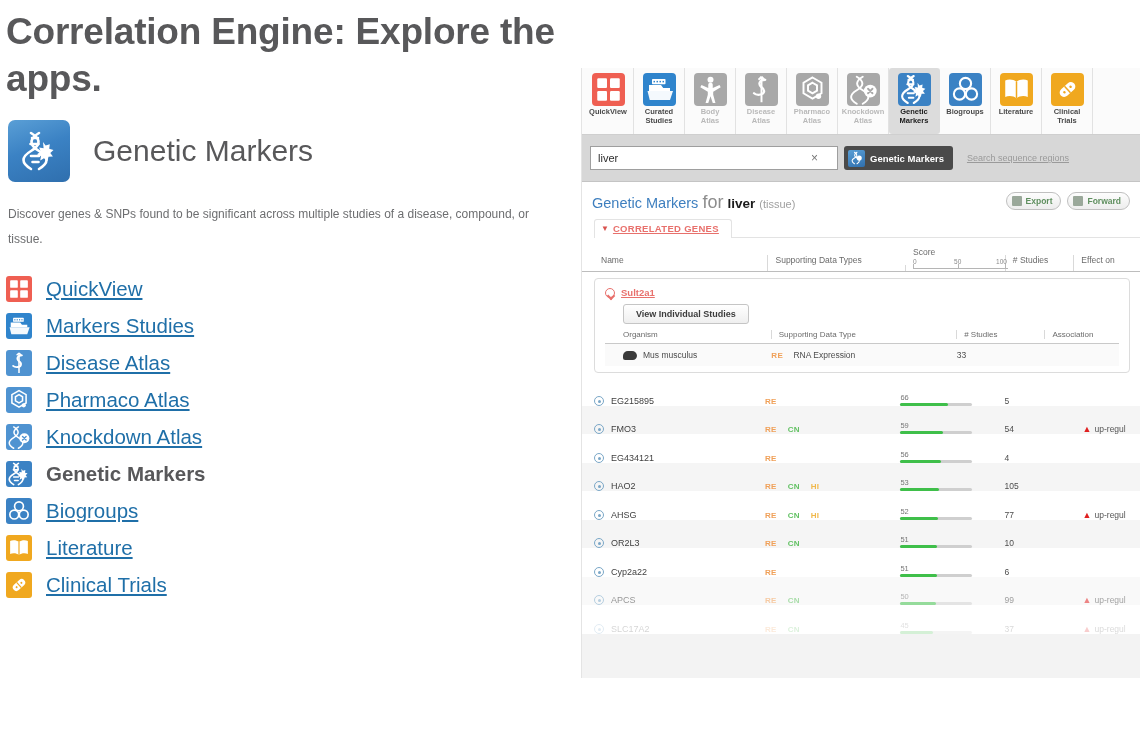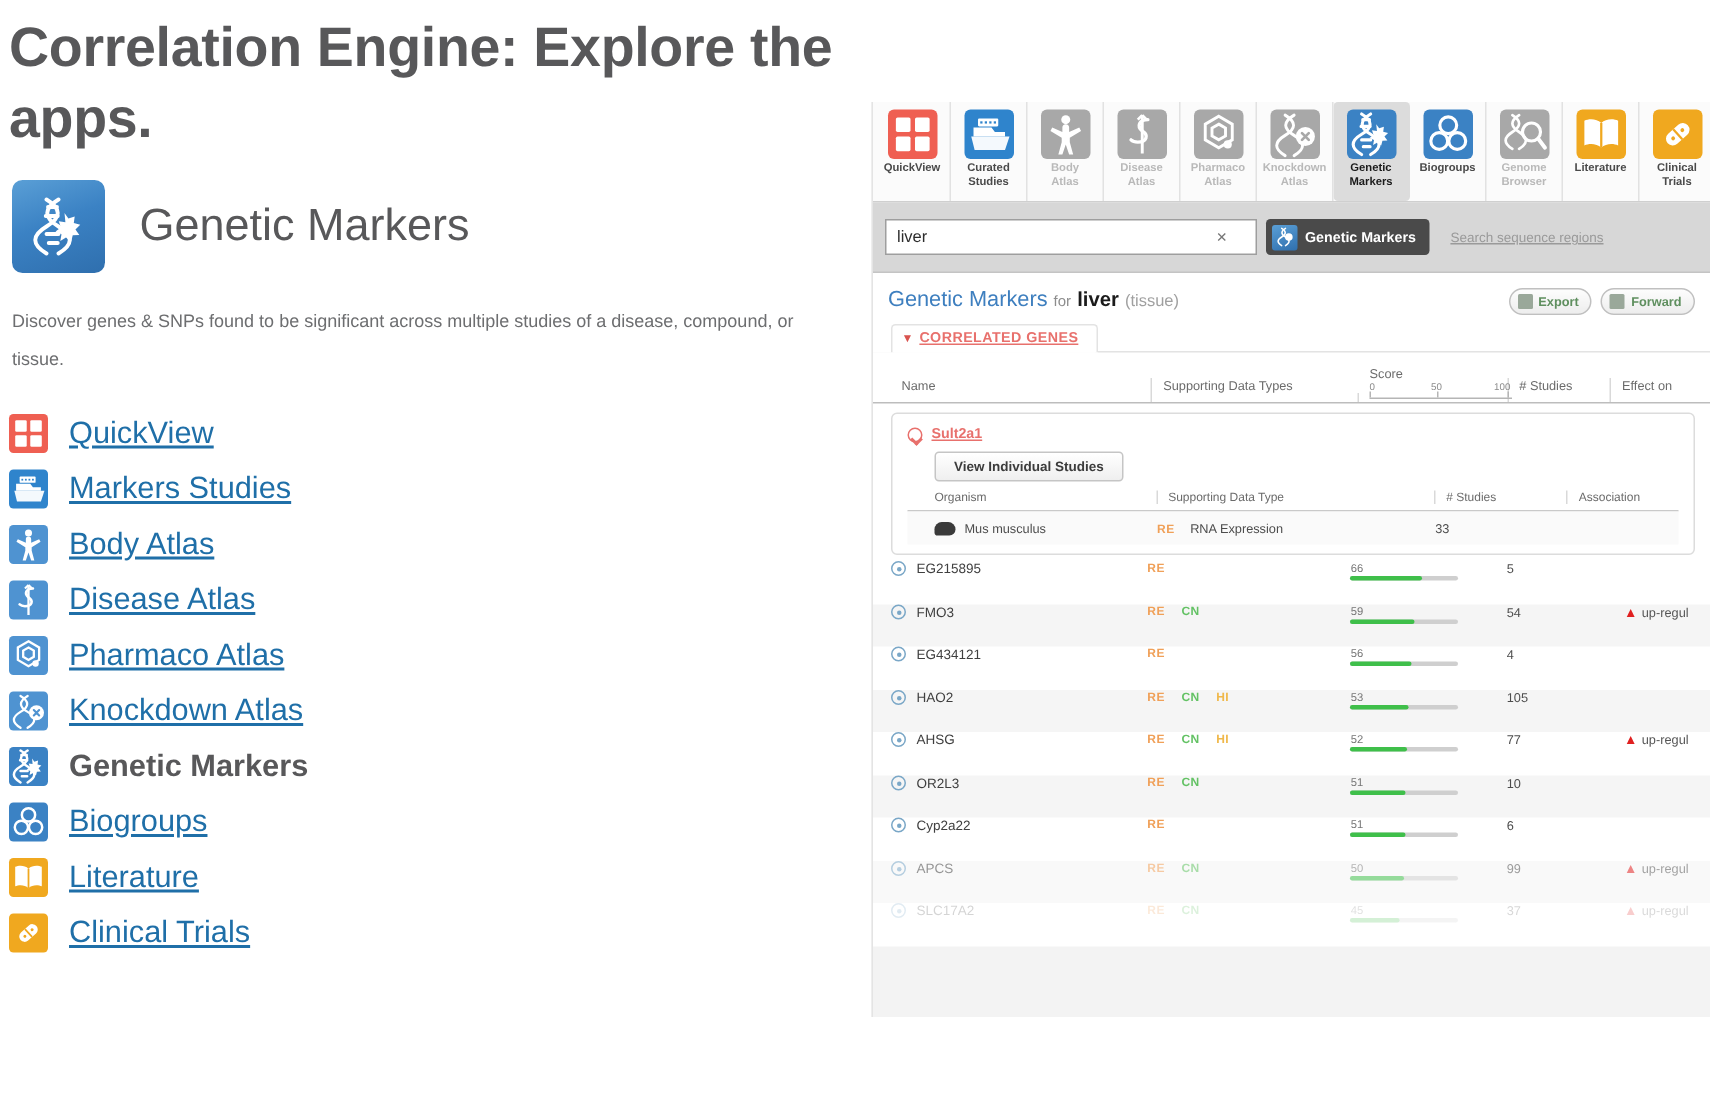--- a/index.html
+++ b/index.html
@@ -97,21 +97,21 @@
   }
   .gm-btn .gmtxt { color: #fff; font-size: 9.5px; font-weight: bold; margin-left: 5px; white-space: nowrap; }
   .seqlink {
     margin-left: 14px; font-size: 9px; color: #9a9a9a;
     text-decoration: underline; cursor: pointer; white-space: nowrap;
   }
 
   
   .resbar { background: #fff; padding: 10px 8px 0 10px; display: flex; align-items: flex-start; }
   .restitle { font-size: 14.5px; color: #3e7fbf; white-space: nowrap; }
-  .restitle .for { color: #8d8d8d; font-size: 10px; }
+  .restitle .for { color: #8d8d8d; font-size: 18px; }
   .restitle .q { color: #1b1b1b; font-weight: bold; font-size: 13.5px; }
   .restitle .kind { color: #a0a0a0; font-size: 11px; }
   .resbtns { margin-left: auto; display: flex; gap: 6px; padding-right: 2px; }
   .gbtn {
     height: 18px; border: 1px solid #c0c0c0; border-radius: 9px;
     background: linear-gradient(#fdfdfd,#ededed); display: flex; align-items: center;
     padding: 0 8px 0 5px; cursor: pointer;
   }
   .gbtn .gi { width: 10px; height: 10px; background: #9aa89a; border-radius: 1px; flex:none; }
   .gbtn .gt { font-size: 8.5px; color: #5f8f5f; font-weight: bold; margin-left: 4px; white-space: nowrap; }
@@ -163,21 +163,21 @@
   }
   .subhead { display: flex; border-bottom: 1px solid #c9c9c9; padding: 0 0 4px 18px; }
   .subhead div { font-size: 8px; color: #6b6b6b; border-left: 1px solid #d9d9d9; padding-left: 7px; }
   .subhead div:first-child { border-left: none; padding-left: 0; }
   .s-org { width: 160px; } .s-sdt { width: 200px; } .s-stud { width: 95px; } .s-assoc { width: 80px; }
   .subrow { display: flex; align-items: flex-end; padding: 6px 0 6px 18px; background: #fafafa; }
   .subrow div { font-size: 8.5px; color: #4d4d4d; }
   .mouse-ico { width: 14px; height: 9px; background: #3a3a3a; border-radius: 7px 7px 6px 3px; margin-right: 6px; flex:none; }
 
   
-  .drow { display: flex; align-items: flex-start; height: 28.5px; padding-left: 12px; gap: 20px; }
+  .drow { display: flex; align-items: flex-end; height: 28.5px; padding-left: 12px; gap: 20px; }
   .drow.alt { background: #f5f5f5; }
   .d-name { width: 183px; display: flex; align-items: center; }
   .d-name .exp {
     width: 10px; height: 10px; border-radius: 50%; border: 1.3px solid #7aa7c7;
     margin-right: 7px; flex: none; position: relative; cursor: pointer;
   }
   .d-name .exp:after { content:""; position:absolute; left:3.2px; top:3.2px; width:3px; height:3px;
     background:#7aa7c7; border-radius:50%; }
   .d-name .nm { font-size: 9px; color: #3f3f3f; }
   .d-sdt { width: 145px; display: flex; gap: 11px; padding-left: 7px; }
@@ -256,33 +256,20 @@
                 </g>
               </svg>
             </span>
           </span>
      <span class="app-link">Markers Studies</span>
         </div>
         <div class="app-row">
           <span class="app-ico" style="background:#4f93d1">
        <span class="glyph">
               <svg viewBox="0 0 44 44" width="100%" height="100%">
-                <g fill="#ffffff">
-        <circle cx="22" cy="9" r="4"></circle>
-                  <path d="M22 13 c-2 0-3 1.2-3 3 v4 l-9 -4 -1.6 3 10 6 v4 l-3 11 h3.6 l3-9 3 9 h3.6 l-3-11 v-4 l10-6 -1.6-3 -9 4 v-4 c0-1.8-1-3-3-3z"></path>
-                </g>
-              </svg>
-            </span>
-          </span>
-     <span class="app-link">Body Atlas</span>
-        </div>
-        <div class="app-row">
-          <span class="app-ico" style="background:#4f93d1">
-       <span class="glyph">
-              <svg viewBox="0 0 44 44" width="100%" height="100%">
         <line x1="22" y1="5" x2="22" y2="39" stroke="#ffffff" stroke-width="2.6"></line>
         <path d="M27 9 c-8 0 -10 6 -5 10 c6 4 4 10 -4 10 c-4 0 -6 -2 -6 -2" stroke="#ffffff" stroke-width="3" fill="none" stroke-linecap="round"></path>
         <path d="M22 5 l-4 4 M22 5 l4 4" stroke="#ffffff" stroke-width="2.4" fill="none"></path>
               </svg>
             </span>
           </span>
      <span class="app-link">Disease Atlas</span>
         </div>
         <div class="app-row">
           <span class="app-ico" style="background:#4f93d1">
@@ -498,37 +485,20 @@
                 <g stroke="#ffffff" stroke-width="2.8" fill="none">
         <circle cx="22" cy="14" r="7.5"></circle>
                   <circle cx="14" cy="28" r="7.5"></circle>
                   <circle cx="30" cy="28" r="7.5"></circle>
                 </g>
               </svg>
             </span>
           </span>
      <span class="tlab">
        <span>Biogroups</span>
-     </span>
-        </div>
-        <div class="tool ">
-          <span class="tico" style="background:#a8a8a8">
-       <span class="glyph">
-              <svg viewBox="0 0 44 44" width="100%" height="100%">
-        <g stroke="#ffffff" stroke-width="2.4" fill="none" stroke-linecap="round">
-          <path d="M11 5 C19 10, 19 15, 11 20 C3 25, 3 30, 11 35"></path>
-          <path d="M17 5 C9 10, 9 15, 17 20 C25 25, 25 30, 17 35"></path>
-                </g>
-        <circle cx="28" cy="20" r="8" stroke="#ffffff" stroke-width="2.8" fill="none"></circle>
-        <line x1="34" y1="26" x2="40" y2="34" stroke="#ffffff" stroke-width="3.4" stroke-linecap="round"></line>
-              </svg>
-            </span>
-          </span>
-     <span class="tlab">
-       <span>Genome</span><br><span>Browser</span>
      </span>
         </div>
         <div class="tool enabled">
           <span class="tico" style="background:#f0a81f">
        <span class="glyph">
               <svg viewBox="0 0 44 44" width="100%" height="100%">
         <path d="M22 12 C18 8, 11 8, 7 10 v22 c4-2 11-2 15 2z" fill="#ffffff"></path>
         <path d="M22 12 C26 8, 33 8, 37 10 v22 c-4-2-11-2-15 2z" fill="#ffffff"></path>
         <line x1="22" y1="12" x2="22" y2="34" stroke="#f0a81f" stroke-width="2"></line>
               </svg>

